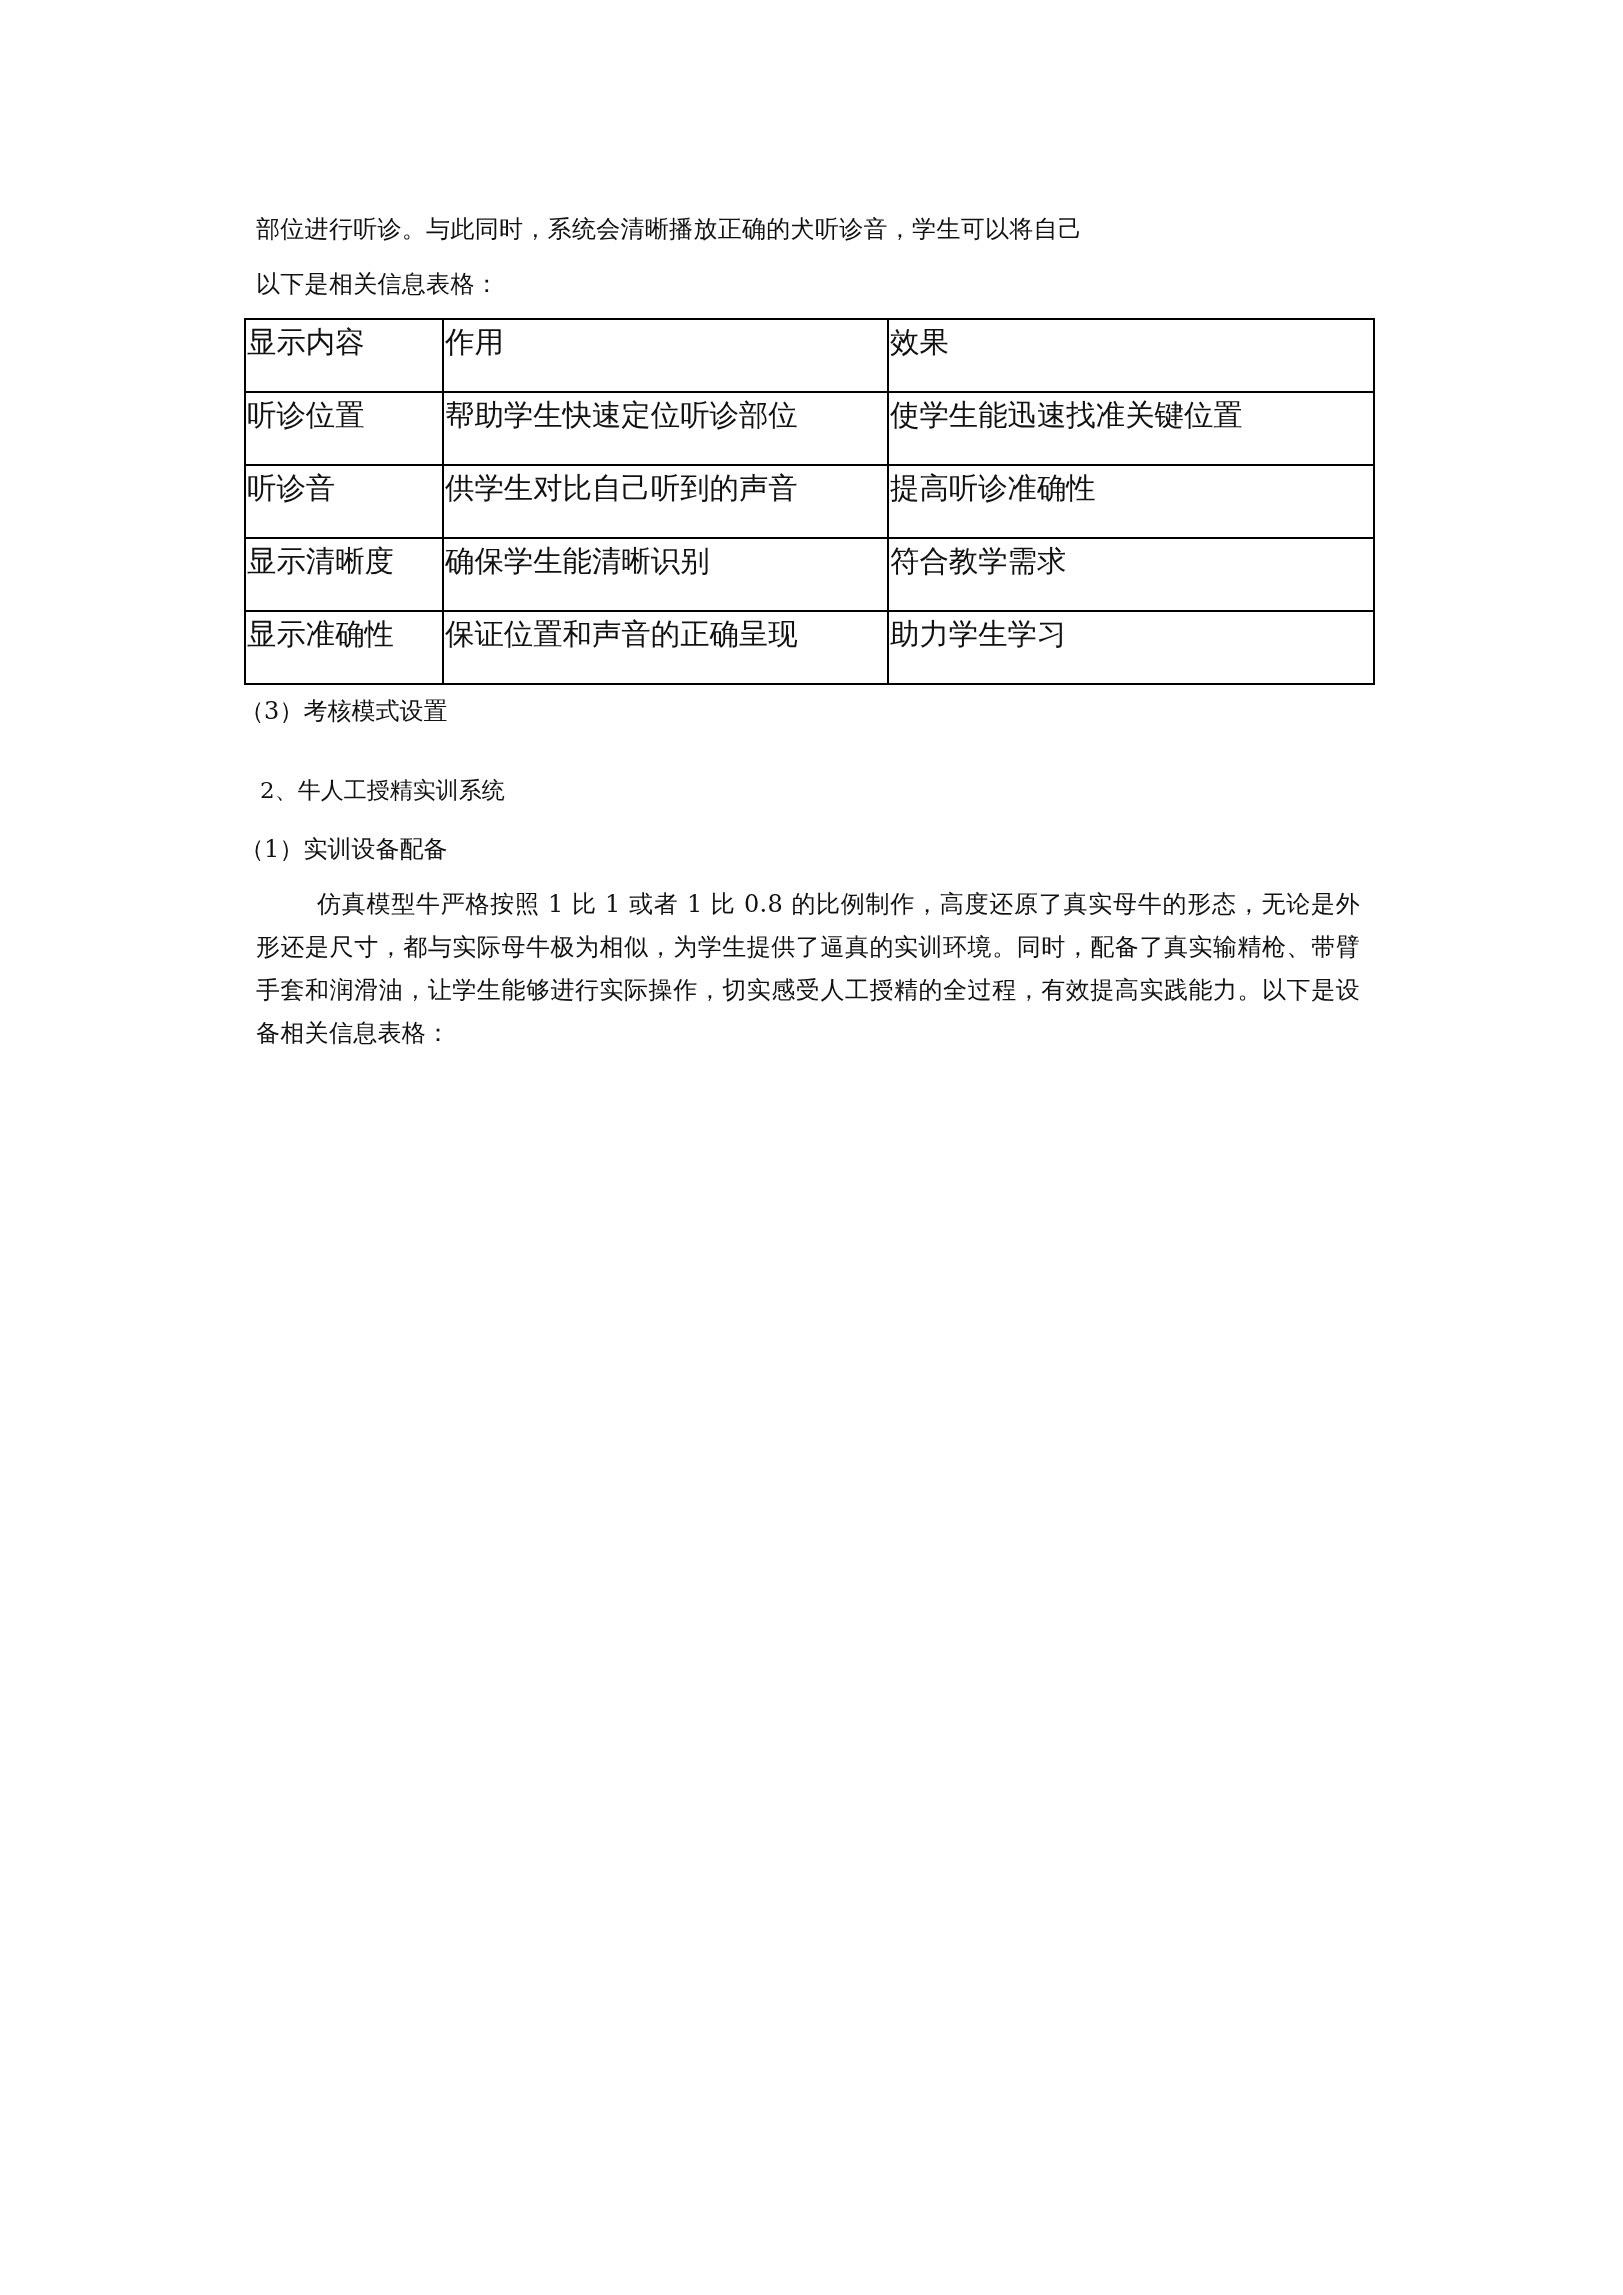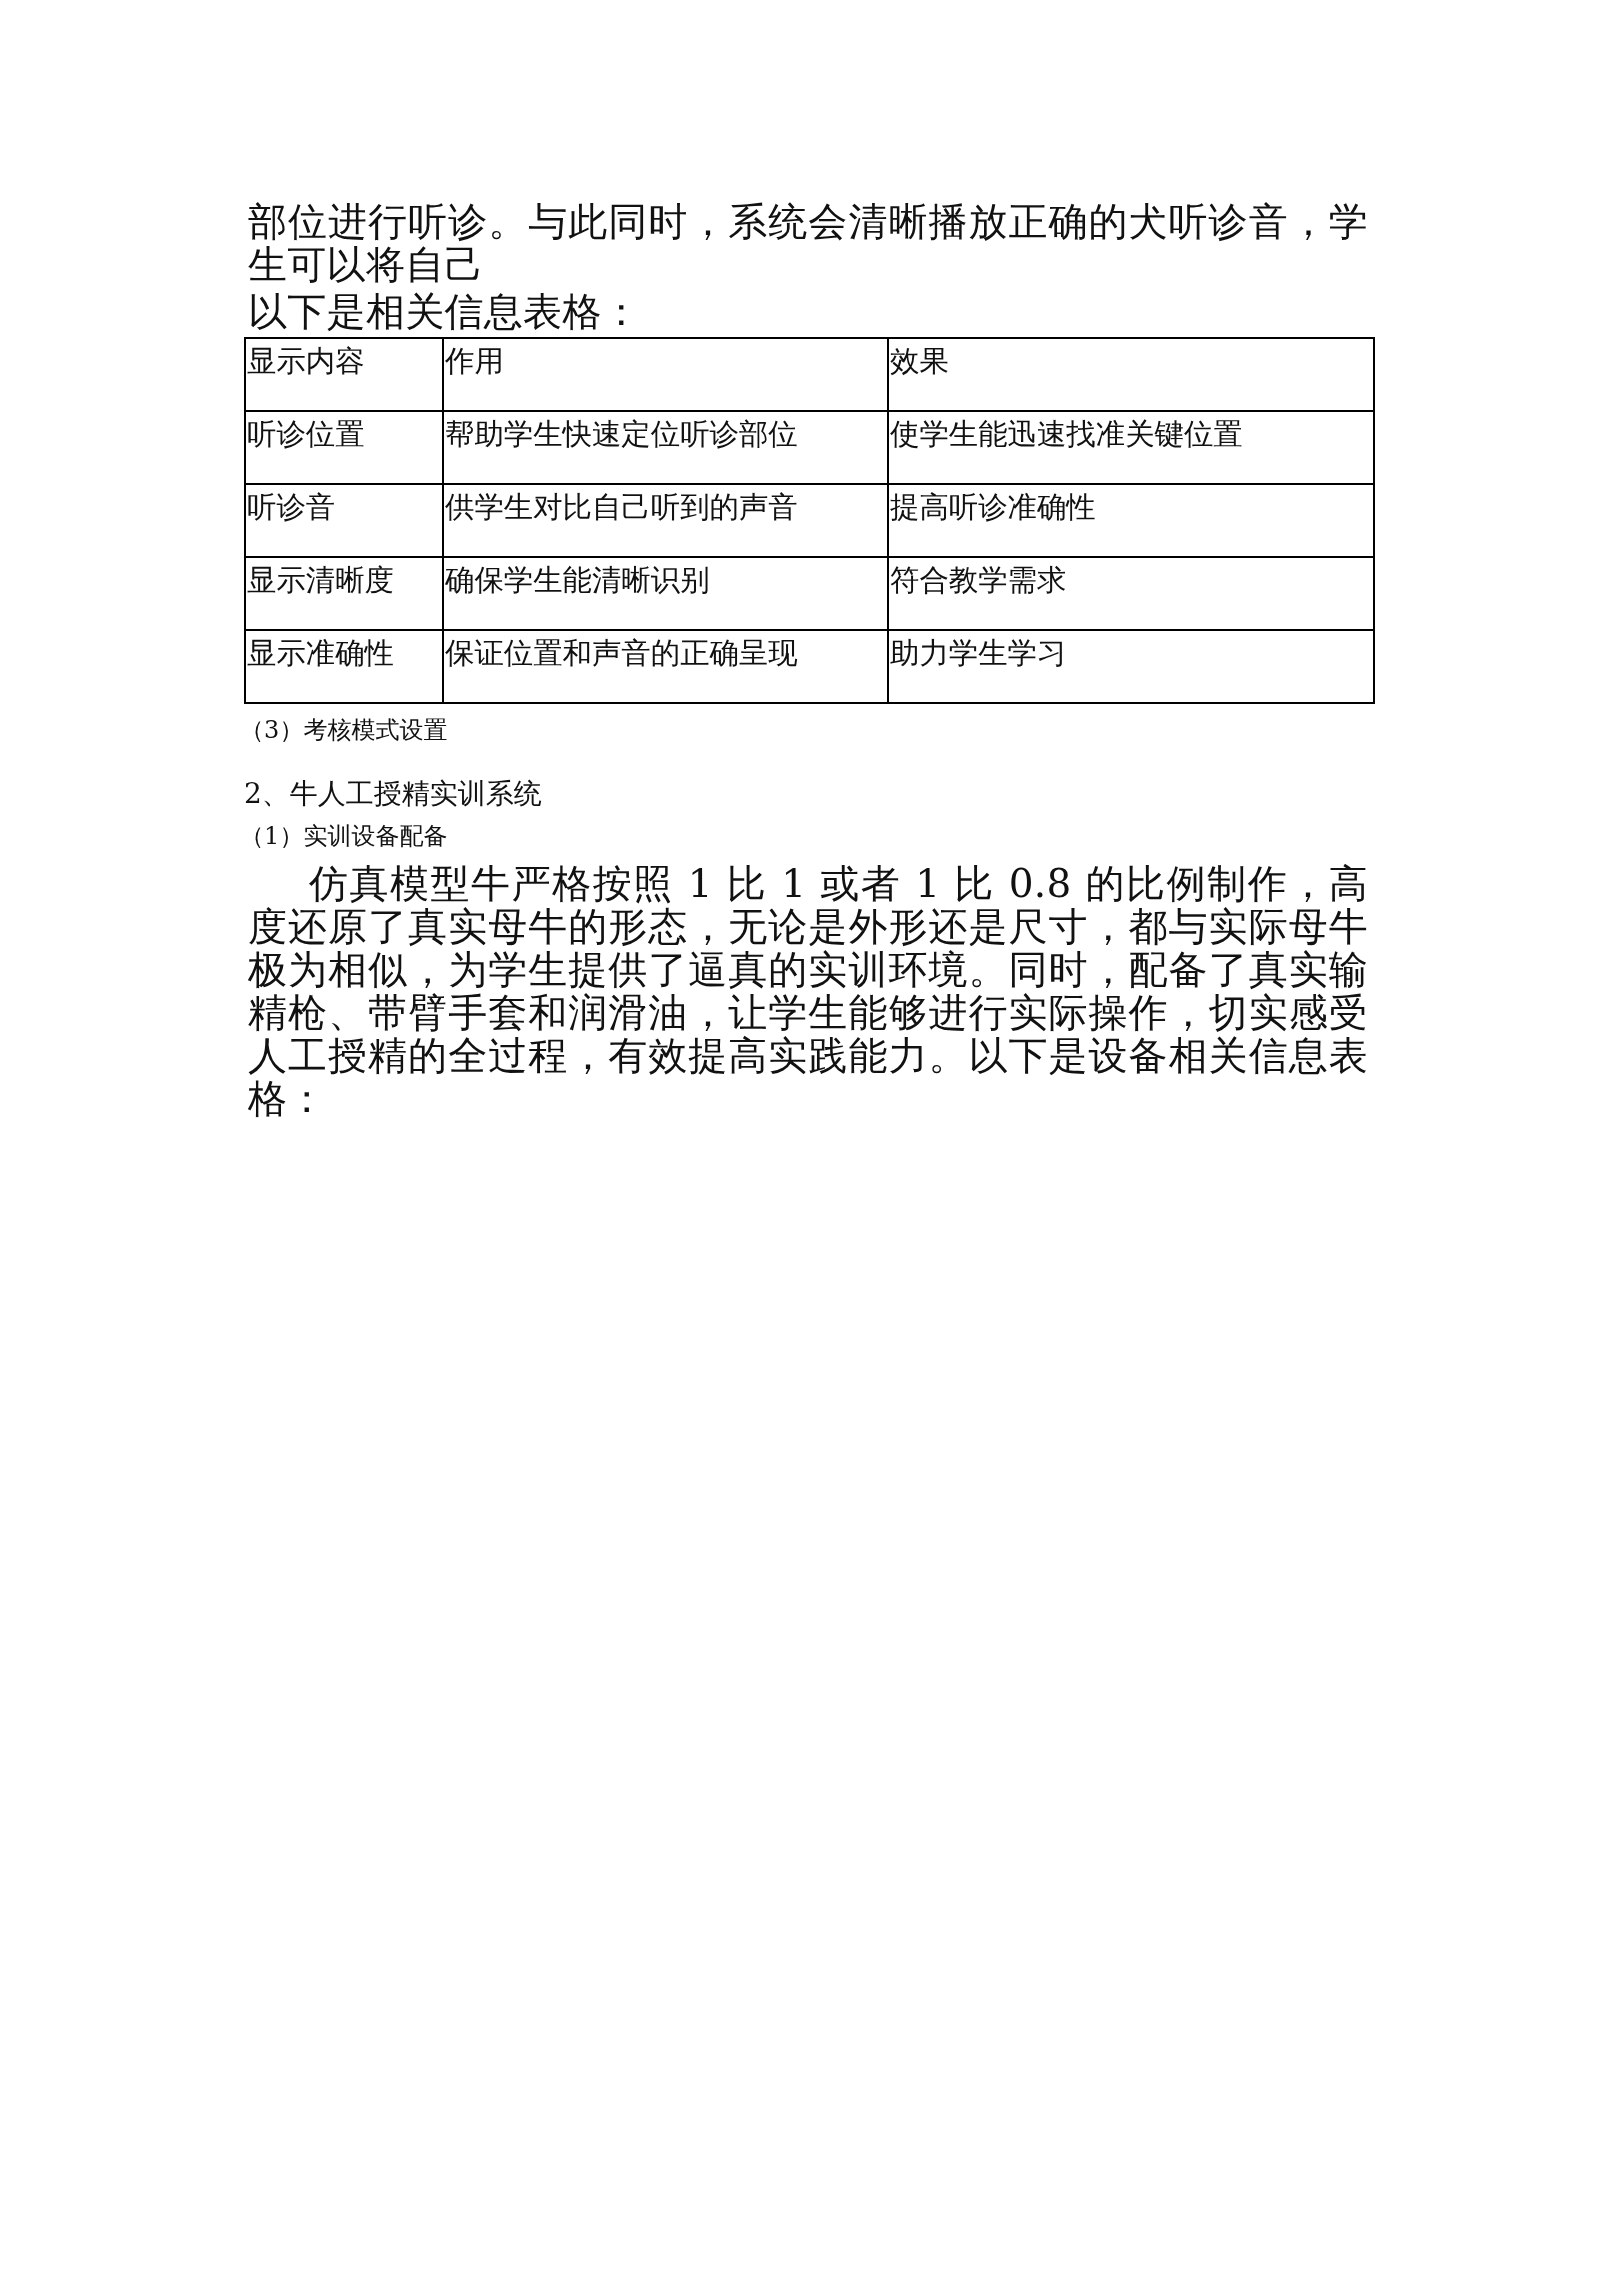--- a/index.html
+++ b/index.html
@@ -15,24 +15,24 @@
       font-family: "DejaVu Serif", "Liberation Serif", serif;
       color: #111111;
     }
     .page {
       position: absolute;
       left: 244px;
       top: 196px;
       width: 1128px;
     }
     .line-block {
-      font-size: 39px;
+      font-size: 24px;
       line-height: 43px;
       letter-spacing: 0.3px;
-      margin: 4px;
+      margin: 12px;
       text-align: justify;
       text-justify: inter-character;
     }
     .indent {
       text-indent: 61px;
     }
     table.info {
       border-collapse: collapse;
       width: 1128px;
       margin-top: 2.6px;
@@ -45,23 +45,23 @@
       text-align: left;
       vertical-align: top;
       padding-top: 3px;
       box-sizing: border-box;
       line-height: 39px;
     }
     .col-1 { width: 198px; }
     .col-2 { width: 445px; }
     .col-3 { width: 486px; }
     .heading {
-      font-size: 28px;
+      font-size: 23px;
       line-height: 43px;
-      margin: 0;
+      margin: 16px;
     }
     .sub-heading {
       font-size: 24px;
       line-height: 43px;
       margin: 0;
       margin-left: -3.9px;
     }
     .gap-after-table { height: 5.2px; }
     .gap-section { height: 19.6px; }
   </style>

